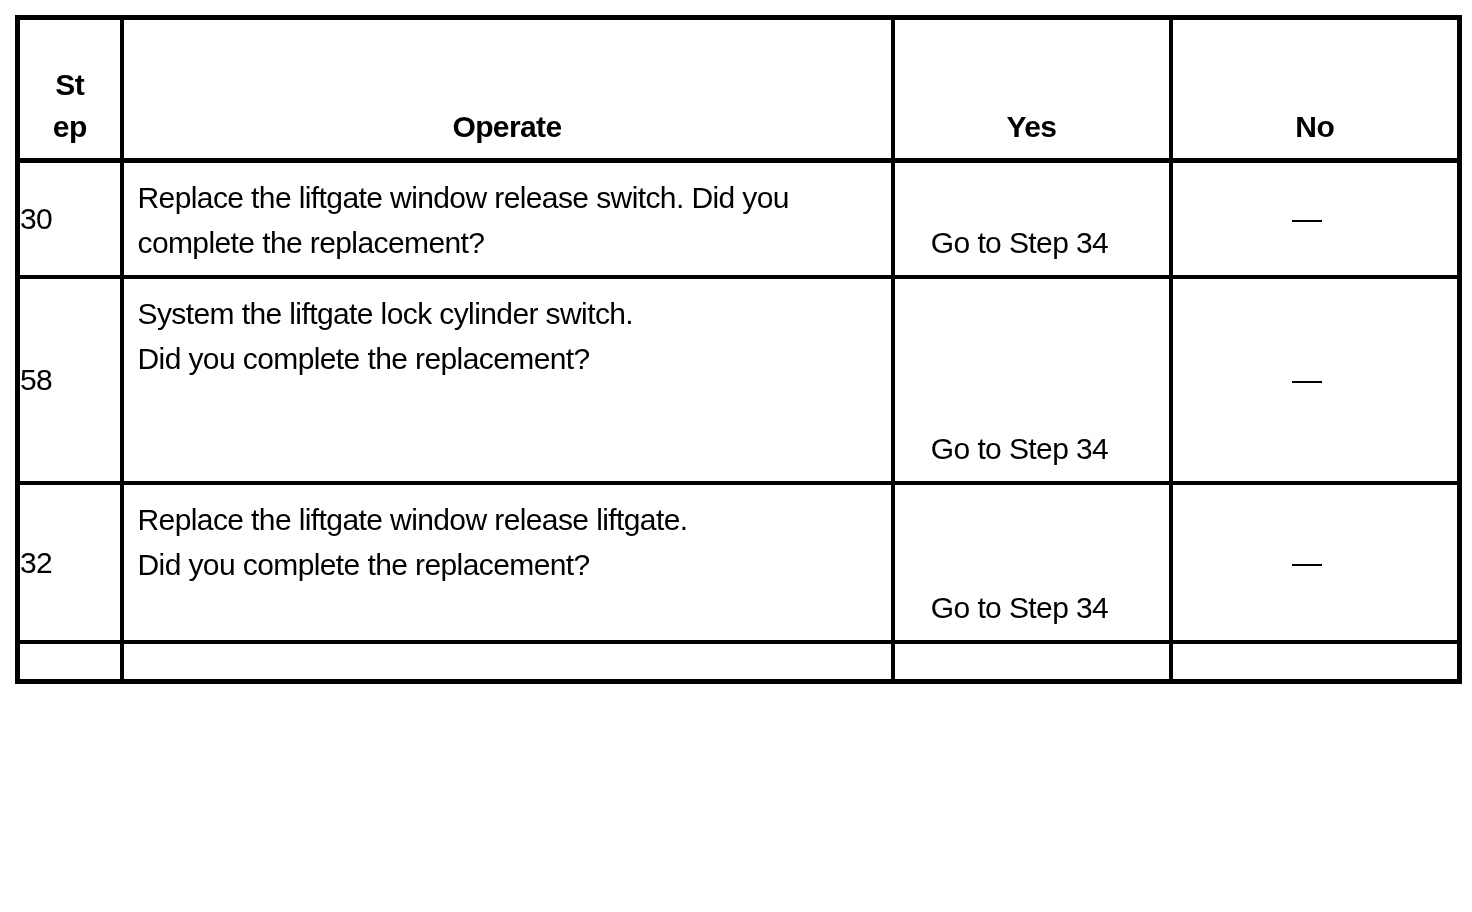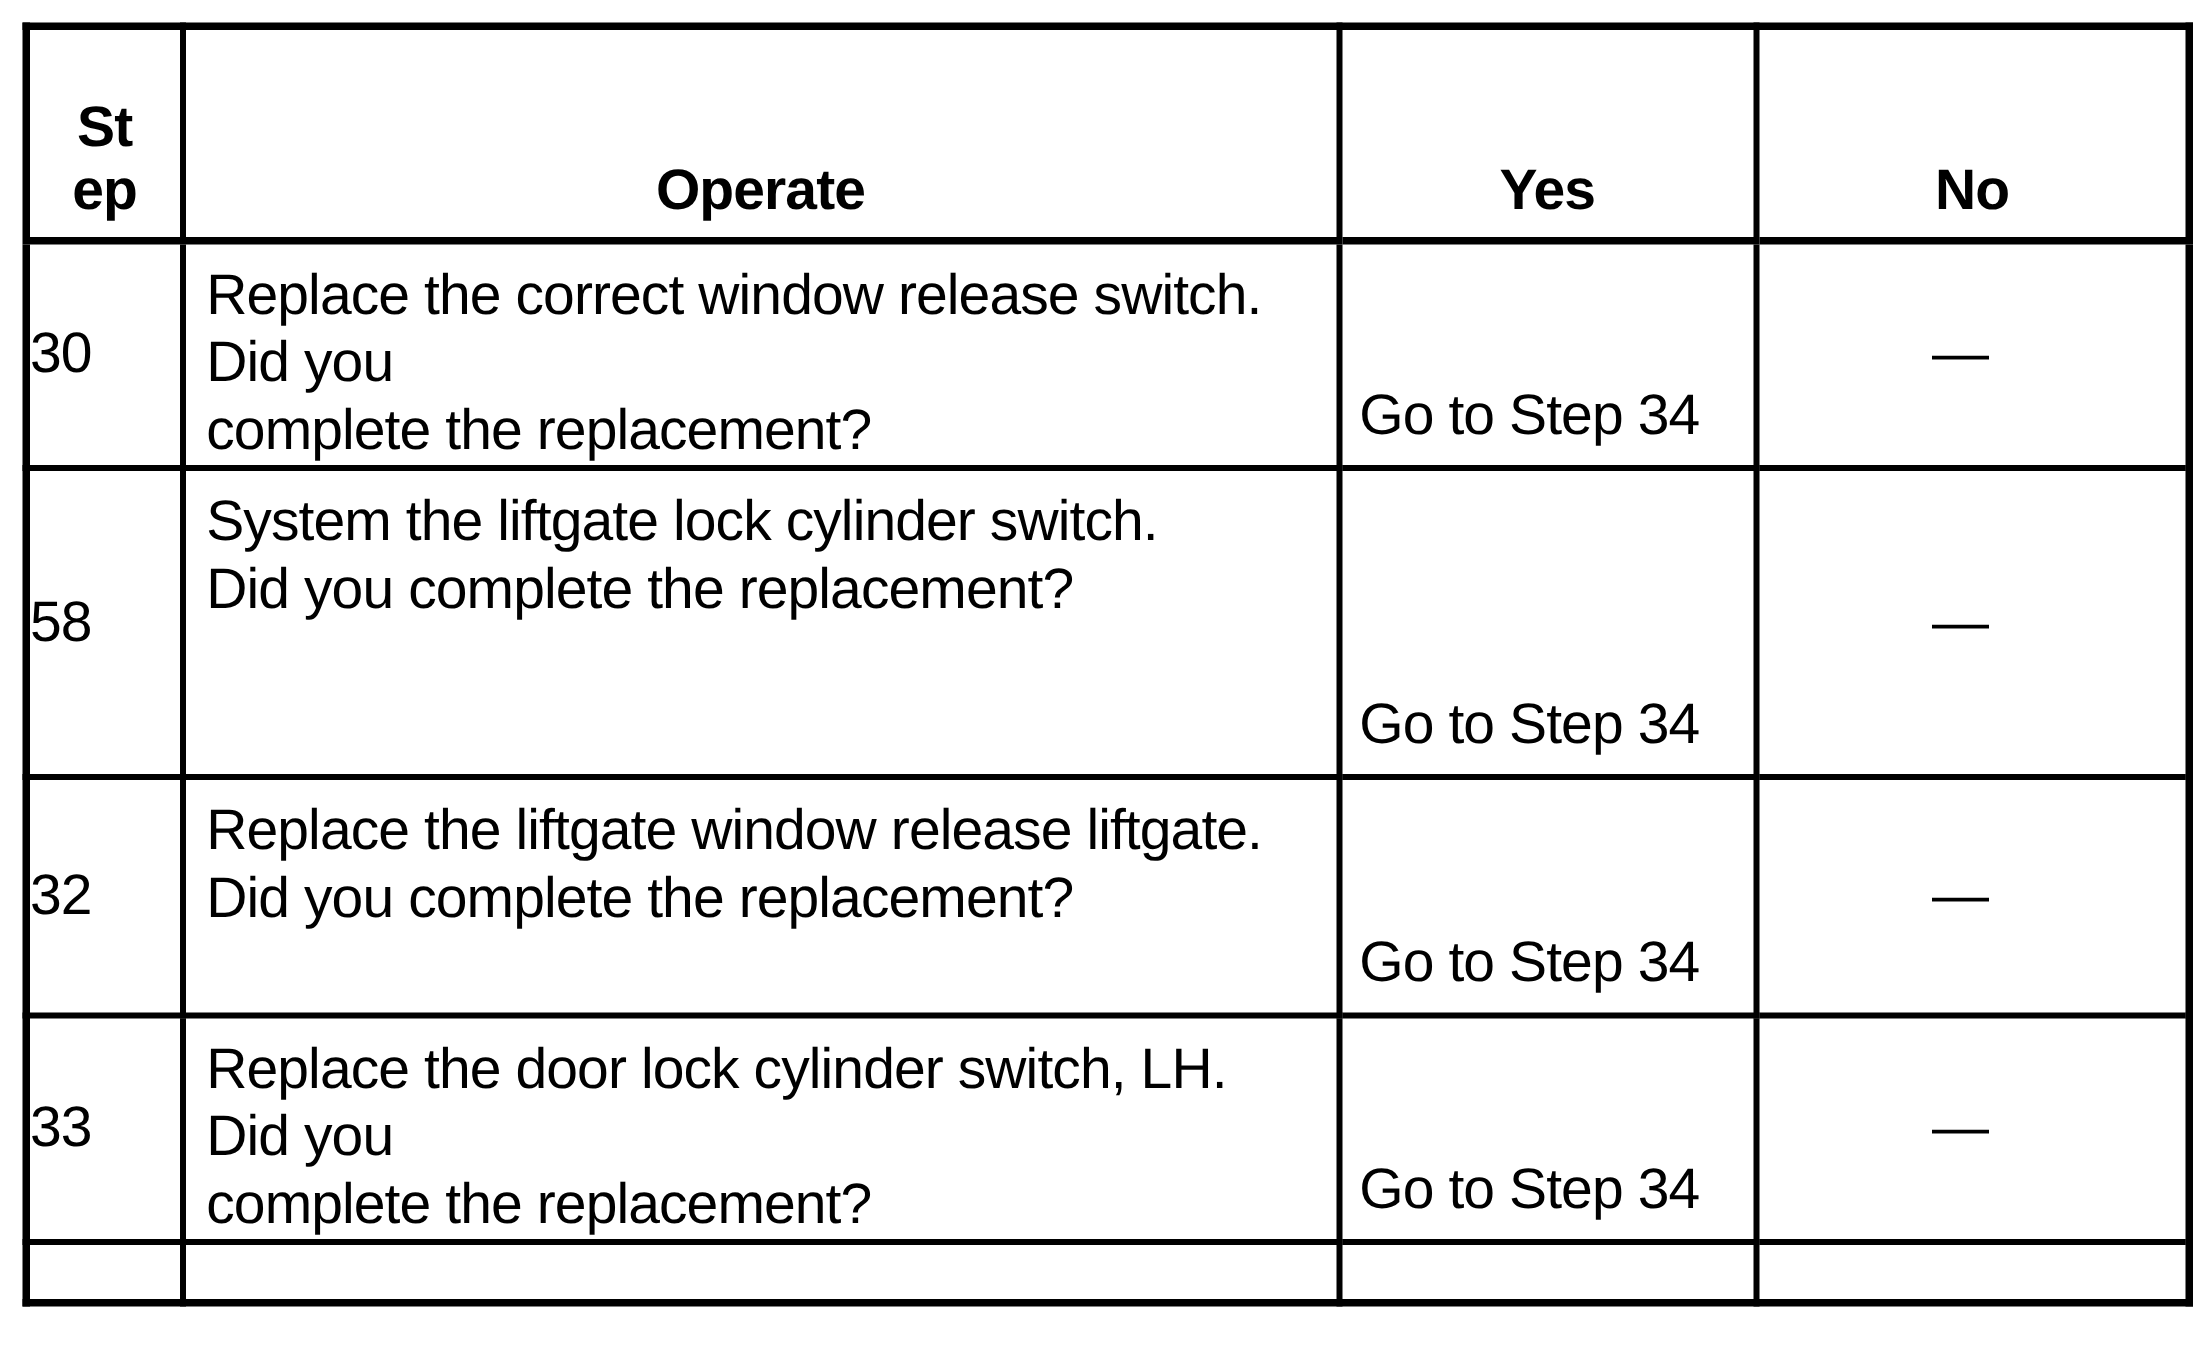--- a/index.html
+++ b/index.html
@@ -28,21 +28,21 @@
     background: #ffffff;
     border: 5px solid #000000;
   }
   col.c-step   { width: 104px; }
   col.c-action { width: 771px; }
   col.c-yes    { width: 278px; }
   col.c-no     { width: 289px; }
 
   td {
     border: 4px solid #000000;
-    font-size: 38px;
+    font-size: 30px;
     line-height: 45px;
     letter-spacing: -0.6px;
     color: #000000;
     overflow: hidden;
   }
   tr.hdr       { height: 143px; }
   tr.r30       { height: 116px; }
   tr.r31       { height: 206px; }
   tr.r32       { height: 159px; }
   tr.r33       { height: 116px; }
@@ -101,21 +101,21 @@
       <tr class="hdr">
         <td>St
 ep</td>
         <td>Operate</td>
         <td>Yes</td>
         <td>No</td>
       </tr>
 
       <tr class="r30">
         <td class="step">30</td>
-        <td class="action">Replace the correct window release switch. Did you
+        <td class="action">Replace the liftgate window release switch. Did you
 complete the replacement?</td>
         <td class="yes">Go to Step 34</td>
         <td class="no">—</td>
       </tr>
 
       <tr class="r31">
         <td class="step">58</td>
         <td class="action">System the liftgate lock cylinder switch.
 Did you complete the replacement?</td>
         <td class="yes">Go to Step 34</td>
@@ -123,27 +123,20 @@
       </tr>
 
       <tr class="r32">
         <td class="step">32</td>
         <td class="action">Replace the liftgate window release liftgate.
 Did you complete the replacement?</td>
         <td class="yes">Go to Step 34</td>
         <td class="no">—</td>
       </tr>
 
-      <tr class="r33">
-        <td class="step">33</td>
-        <td class="action">Replace the door lock cylinder switch, LH. Did you
-complete the replacement?</td>
-        <td class="yes">Go to Step 34</td>
-        <td class="no">—</td>
-      </tr>
 
 
       <tr class="stub">
         <td class="step"></td>
         <td class="action"></td>
         <td class="yes"></td>
         <td class="no"></td>
       </tr>
     </tbody>
   </table>

